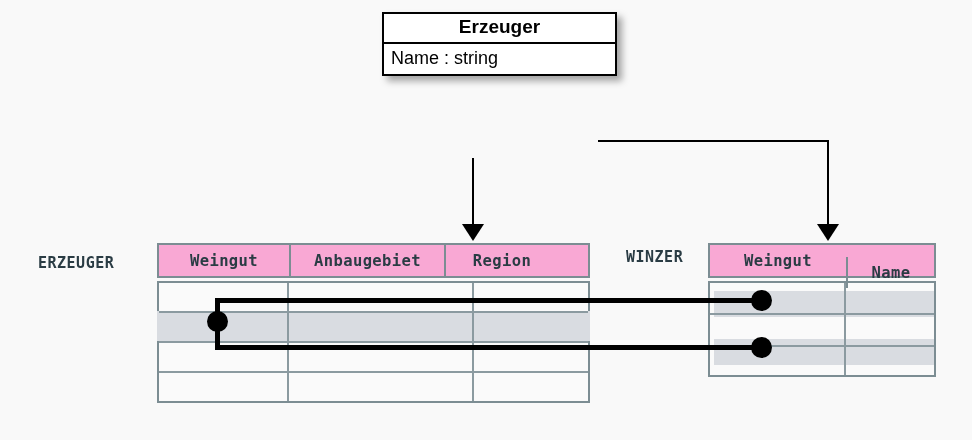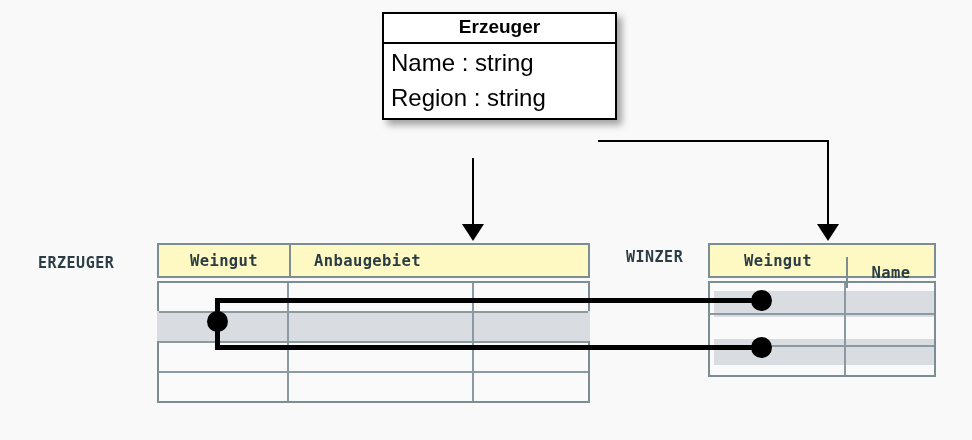--- a/index.html
+++ b/index.html
@@ -40,21 +40,21 @@
     padding: 3px 0 4px 0;
     border-bottom: 2px solid #000;
     color: #000;
     line-height: 1.1;
   }
   .class-attrs {
     padding: 1px 0 3px 0;
   }
   .class-attr {
     font-family: "Liberation Sans", sans-serif;
-    font-size: 24px;
+    font-size: 18px;
     color: #000;
     padding: 0 0 0 7px;
     line-height: 1.47;
     white-space: nowrap;
   }
 
   
   .tbl-label {
     position: absolute;
     font-family: "DejaVu Sans Mono", monospace;
@@ -62,21 +62,21 @@
     font-size: 15px;
     letter-spacing: 0.5px;
     color: #2a3c44;
     white-space: nowrap;
   }
   .tbl-header {
     position: absolute;
     display: flex;
     box-sizing: border-box;
     border: 2px solid #7c8d93;
-    background: #fef9c3;
+    background: #f9a8d4;
     z-index: 3;
   }
   .tbl-header .cell {
     box-sizing: border-box;
     font-family: "DejaVu Sans Mono", monospace;
     font-weight: bold;
     font-size: 15.5px;
     letter-spacing: 0.4px;
     color: #2a3c44;
     display: flex;
@@ -145,21 +145,20 @@
 </style>
 </head>
 <body>
 
 <div id="canvas">
 
   <div class="class-box">
     <div class="class-title">Erzeuger</div>
     <div class="class-attrs">
       <div class="class-attr">Name : string</div>
-      <div class="class-attr">Region : string</div>
     </div>
   </div>
 
   <div class="conn conn-thin-v" style="left:472px; top:158px; height:68px;"></div>
   <div class="arrow-head" style="left:462px; top:224px;"></div>
 
   <div class="conn conn-thin-h" style="left:598px; top:140px; width:231px;"></div>
   <div class="conn conn-thin-v" style="left:827px; top:140px; height:86px;"></div>
   <div class="arrow-head" style="left:817px; top:224px;"></div>
 
@@ -170,20 +169,21 @@
     <div class="hline" style="top:28px;"></div>
     <div class="hline" style="top:58px;"></div>
     <div class="hline" style="top:88px;"></div>
     <div class="vline" style="left:128px;"></div>
     <div class="vline" style="left:313px;"></div>
   </div>
 
   <div class="tbl-header" style="left:157px; top:243px; width:433px; height:35px;">
     <div class="cell" style="width:130px;">Weingut</div>
     <div class="cell" style="width:155px;">Anbaugebiet</div>
+    <div class="cell" style="width:114px;">Region</div>
   </div>
 
   <div class="tbl-label" style="left:626px; top:248px;">WINZER</div>
 
   <div class="tbl-body" style="left:708px; top:281px; width:228px; height:96px;">
     <div class="shade" style="left:4px; top:8px; width:220px; height:26px;"></div>
     <div class="shade" style="left:4px; top:56px; width:220px; height:26px;"></div>
     <div class="hline" style="top:30px;"></div>
     <div class="hline" style="top:62px;"></div>
     <div class="vline" style="left:134px;"></div>

